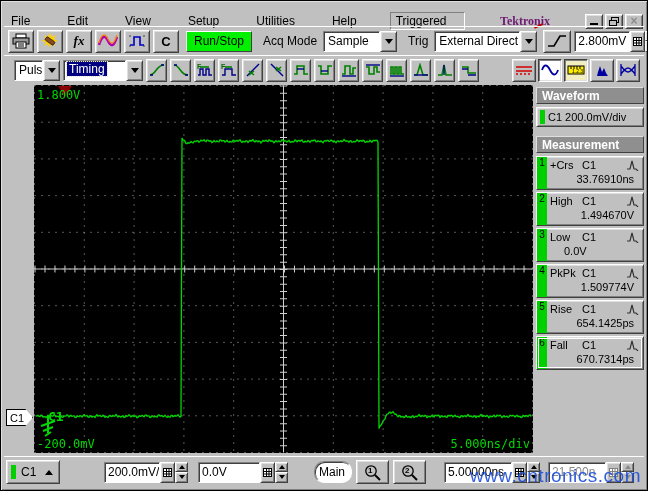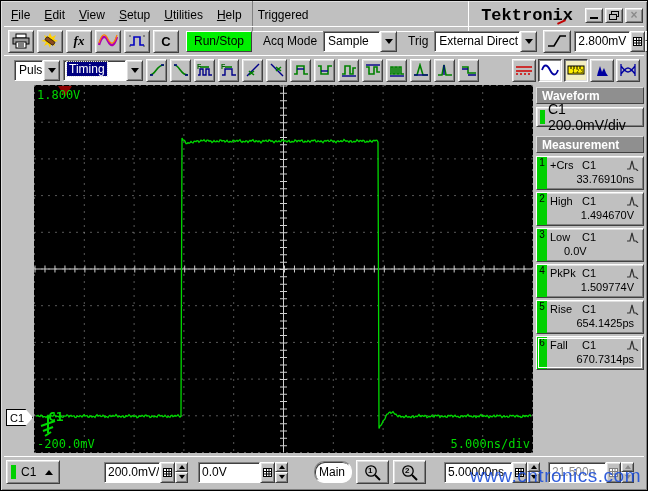--- a/index.html
+++ b/index.html
@@ -4,26 +4,26 @@
 <style>
   html,body{margin:0;padding:0;background:#555;}
   *{box-sizing:border-box;}
   .window{position:relative;width:648px;height:491px;background:#c0c0c0;border:1px solid #000;
     box-shadow:inset 1px 1px 0 #dfdfdf, inset -1px -1px 0 #808080;
     font-family:"Liberation Sans",sans-serif;font-size:12px;color:#000;overflow:hidden;}
   .raised{background:#c0c0c0;border:1px solid;border-color:#ffffff #404040 #404040 #ffffff;
     box-shadow:inset 1px 1px 0 #dfdfdf, inset -1px -1px 0 #808080;}
   .pressed{border-color:#404040 #ffffff #ffffff #404040;box-shadow:inset 1px 1px 0 #808080, inset -1px -1px 0 #dfdfdf;}
   
-  .menubar{position:absolute;left:3px;top:3px;right:3px;height:22px;display:flex;align-items:center;}
+  .menubar{position:absolute;left:3px;top:9px;right:3px;height:22px;display:flex;align-items:center;gap:23px;}
   .menu-item{padding:3px 7px;cursor:default;}
   .menu-item::first-letter{text-decoration:underline;}
   .status-box{flex:1;height:18px;margin-left:3px;border:1px solid;border-color:#808080 #ffffff #ffffff #808080;
-    display:flex;align-items:center;padding:16px 5px;}
-  .brand{font-family:Liberation Mono, monospace;font-weight:bold;font-size:17px;color:#000000;padding:0 12px;position:relative;}
+    display:flex;align-items:center;padding:0 5px;}
+  .brand{font-family:Liberation Serif, serif;font-weight:bold;font-size:12px;color:#701a75;padding:0 12px;position:relative;}
   .brand-accent{position:absolute;right:19px;bottom:2px;width:9px;height:2px;background:#c00000;transform:rotate(-25deg);}
   .win-btns{display:flex;gap:2px;padding-right:1px;}
   .win-btn{width:18px;height:15px;display:flex;align-items:center;justify-content:center;font-size:10px;line-height:10px;}
   .min-glyph{width:8px;height:3px;border-bottom:2px solid #000;margin-top:4px;}
   .close-glyph{color:#8a8a8a;font-weight:bold;font-size:12px;}
   
   .toolbar{position:absolute;left:3px;right:3px;height:29px;display:flex;align-items:center;padding:2px 4px;gap:3px;border-top:1px solid #fff;}
   #toolbar1{top:25px;} #toolbar2{top:54px;}
   .tb-btn{width:26px;height:23px;display:flex;align-items:center;justify-content:center;flex:none;}
   .m-btn{width:21px;height:23px;display:flex;align-items:center;justify-content:center;flex:none;}
@@ -51,21 +51,21 @@
   
   .left-strip{position:absolute;left:3px;top:84px;width:30px;height:368px;background:#c0c0c0;}
   .ch-marker{position:absolute;left:2px;top:324px;width:27px;height:17px;background:#fff;color:#000;font-size:11px;
     display:flex;align-items:center;padding-left:4px;clip-path:polygon(0 0,72% 0,100% 50%,72% 100%,0 100%);
     box-shadow:inset 0 0 0 1px #000;}
   .scope{position:absolute;left:33px;top:84px;width:499px;height:368px;background:#000;}
   
   .sidebar{position:absolute;left:534px;top:84px;width:110px;height:368px;padding:2px 1px 0 1px;}
   .panel-header{height:17px;background:#8f8f8f;color:#fff;font-weight:bold;font-size:12px;padding:1px 5px;
     border:1px solid;border-color:#dfdfdf #404040 #404040 #dfdfdf;}
-  .wf-item{height:20px;margin:3px 0 9px 0;display:flex;align-items:center;font-size:14px;gap:3px;padding-right:2px;}
+  .wf-item{height:20px;margin:3px 0 9px 0;display:flex;align-items:center;font-size:11px;gap:3px;padding-right:2px;}
   .stripe{width:5px;height:14px;background:#00d000;margin-left:3px;flex:none;}
   .meas-item{height:34px;margin-bottom:2px;display:flex;font-size:11px;}
   .meas-item .numcol{width:10px;background:#00d000;font-size:10px;text-align:center;line-height:12px;flex:none;}
   .meas-item .mbody{flex:1;padding:2px 3px 1px 3px;min-width:0;}
   .meas-item .row1{display:flex;align-items:center;}
   .meas-item .mname{width:32px;}
   .meas-item .msrc{width:20px;}
   .meas-item .micon{margin-left:auto;}
   .meas-item .row2{text-align:right;padding-right:6px;margin-top:2px;}
   .meas-item.selected{outline:1px solid #fff;outline-offset:-3px;}

